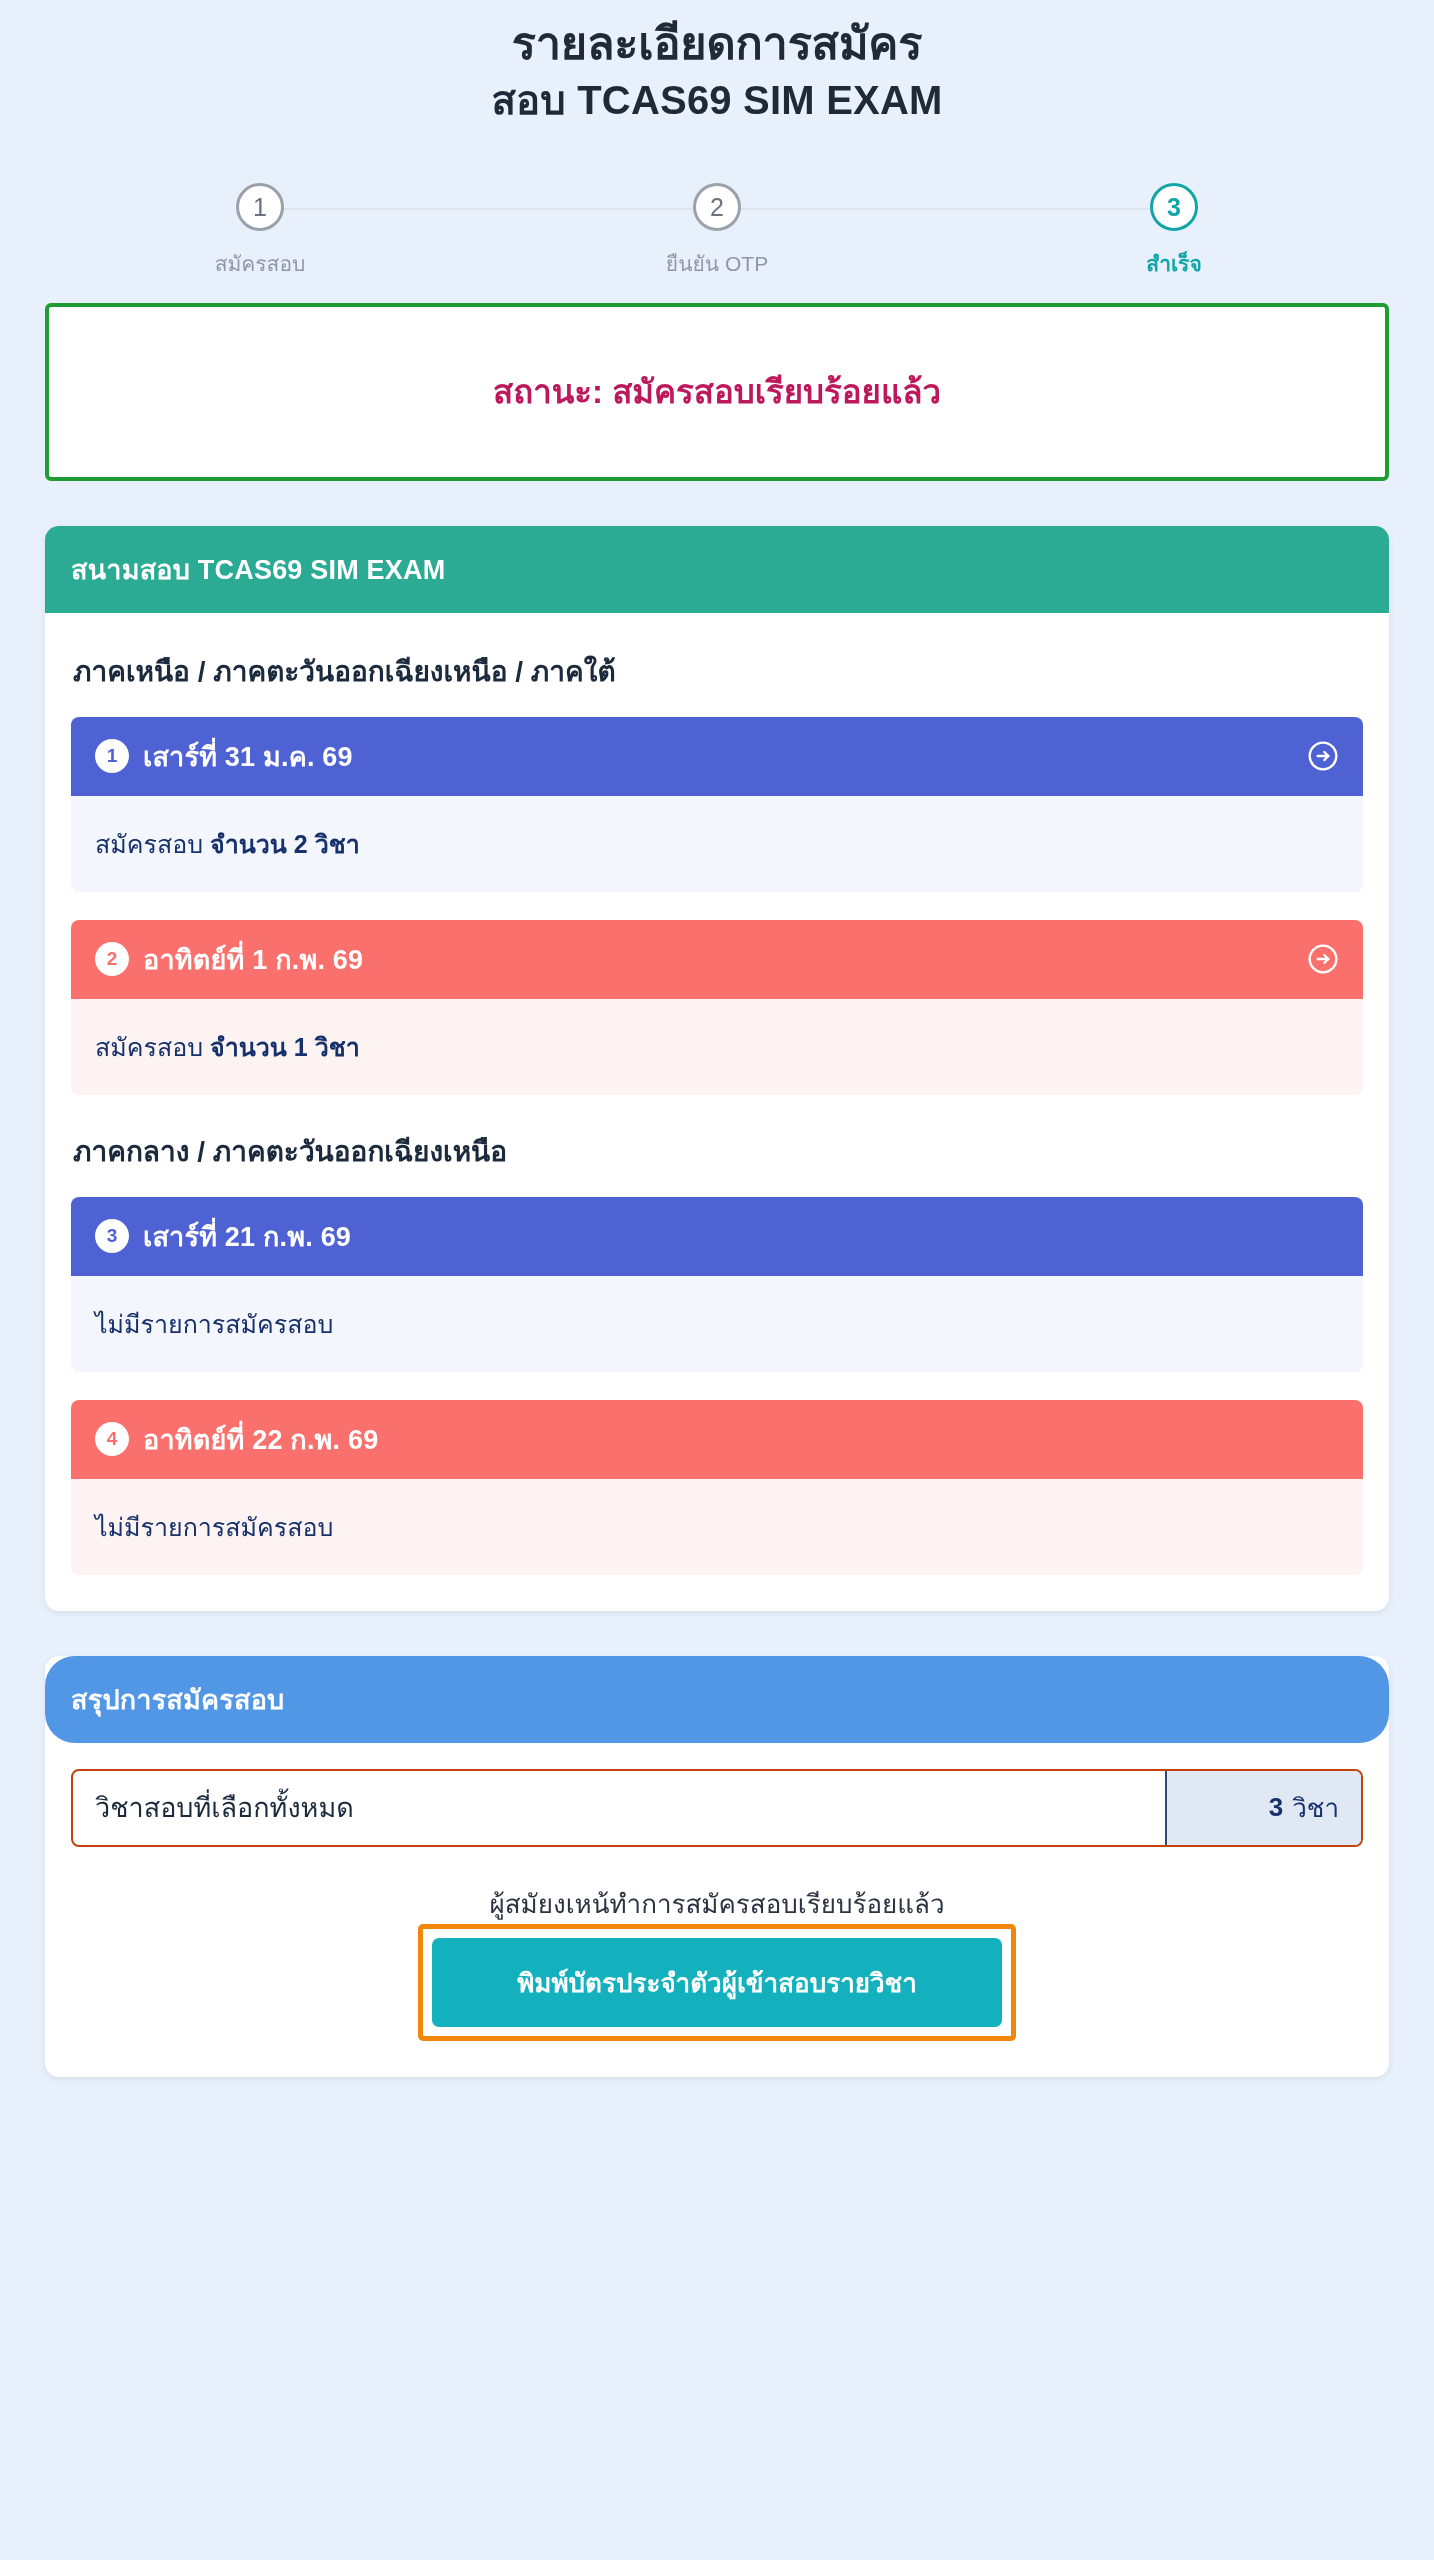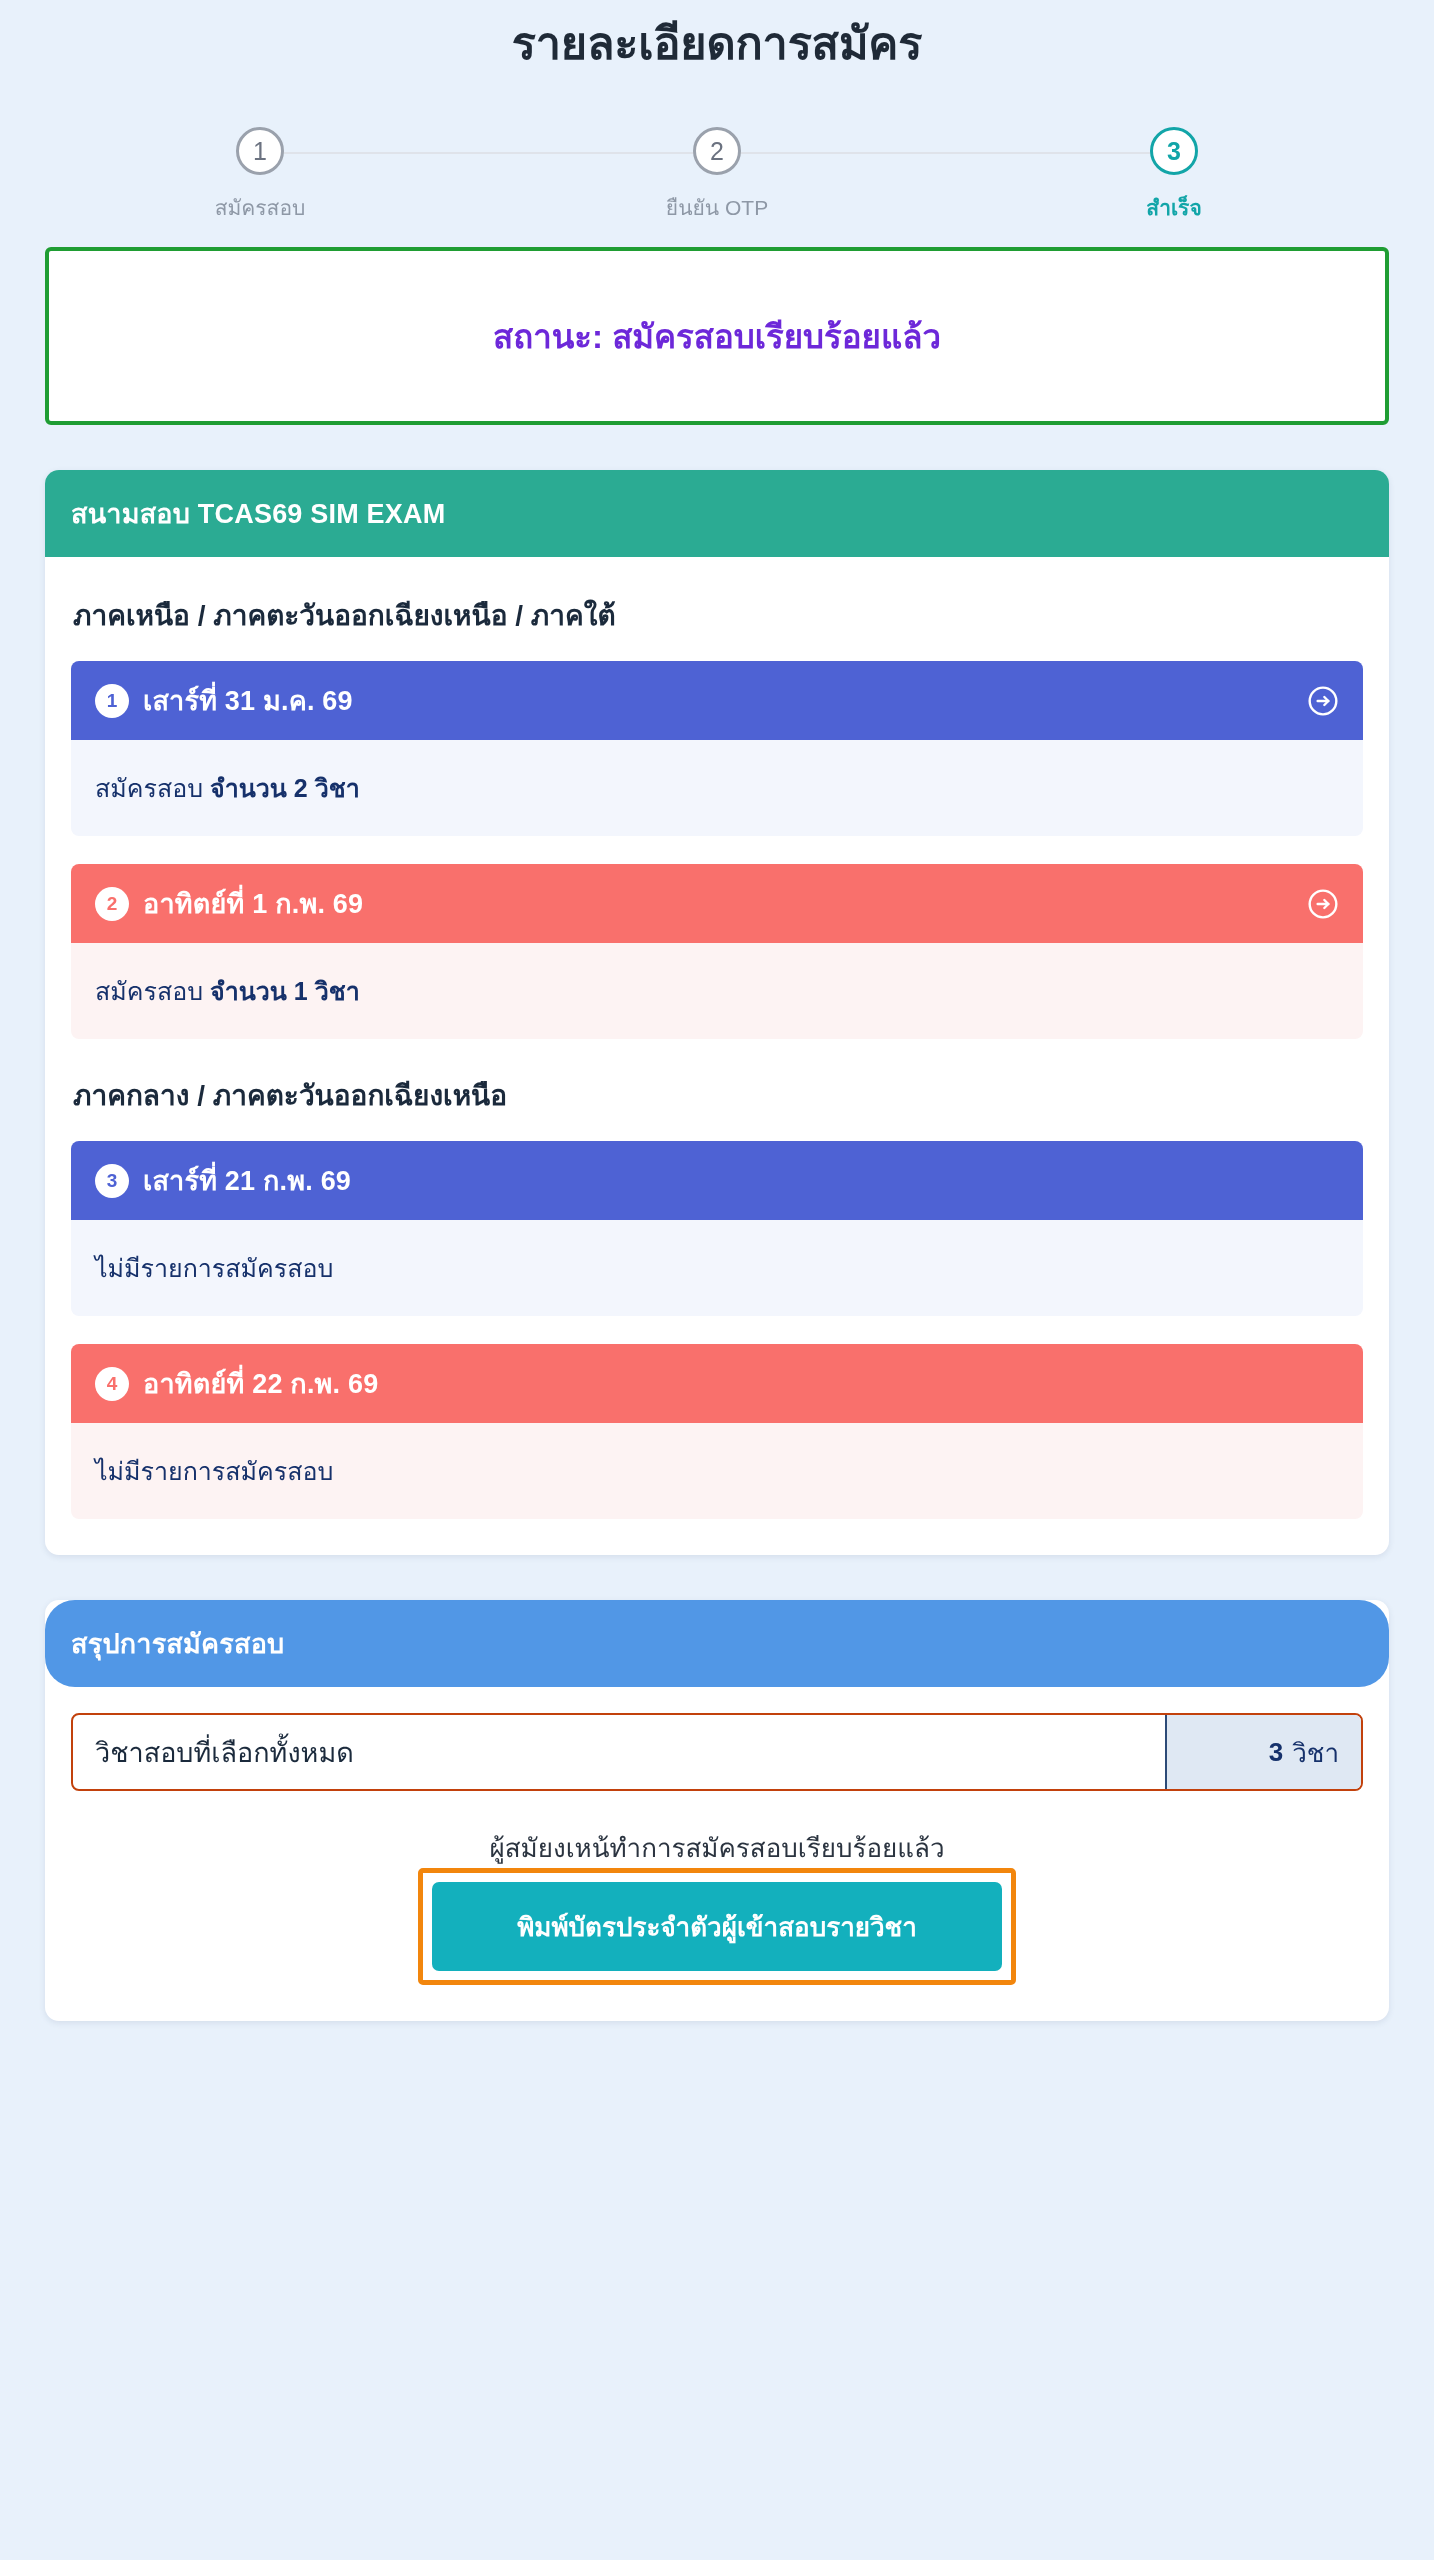--- a/index.html
+++ b/index.html
@@ -105,21 +105,21 @@
     border: 4px solid #1f9d33;
     border-radius: 6px;
     height: 178px;
     display: flex;
     align-items: center;
     justify-content: center;
   }
   .status-text {
     font-size: 33px;
     font-weight: 700;
-    color: #6d28d9;
+    color: #be185d;
   }
 
   
   .card {
     margin-top: 45px;
     background: #ffffff;
     border-radius: 14px;
     overflow: hidden;
     box-shadow: 0 2px 6px rgba(38, 60, 95, 0.10);
   }
@@ -254,20 +254,21 @@
     min-width: 570px;
   }
 </style>
 </head>
 <body>
 
 <div class="page">
 
   <div class="header">
     <h1>รายละเอียดการสมัคร</h1>
+    <h2>สอบ TCAS69 SIM EXAM</h2>
   </div>
 
   <div class="stepper">
     <div class="step-track"></div>
     <div class="steps">
       <div class="step">
         <div class="step-circle">1</div>
         <div class="step-label">สมัครสอบ</div>
       </div>
       <div class="step">

